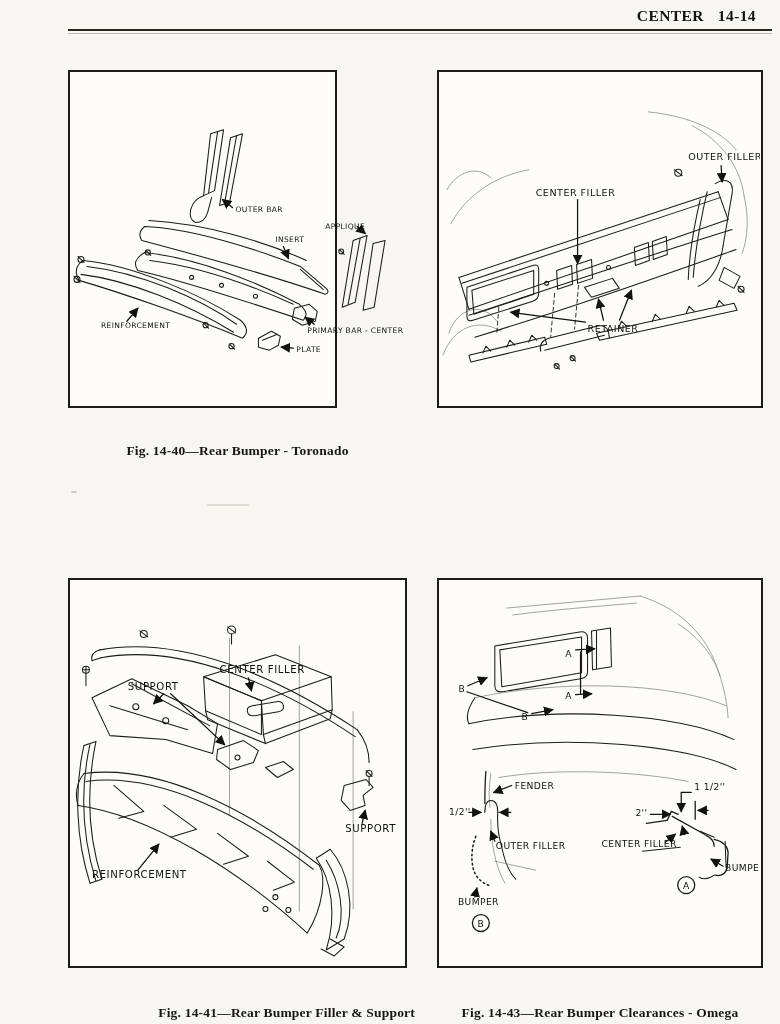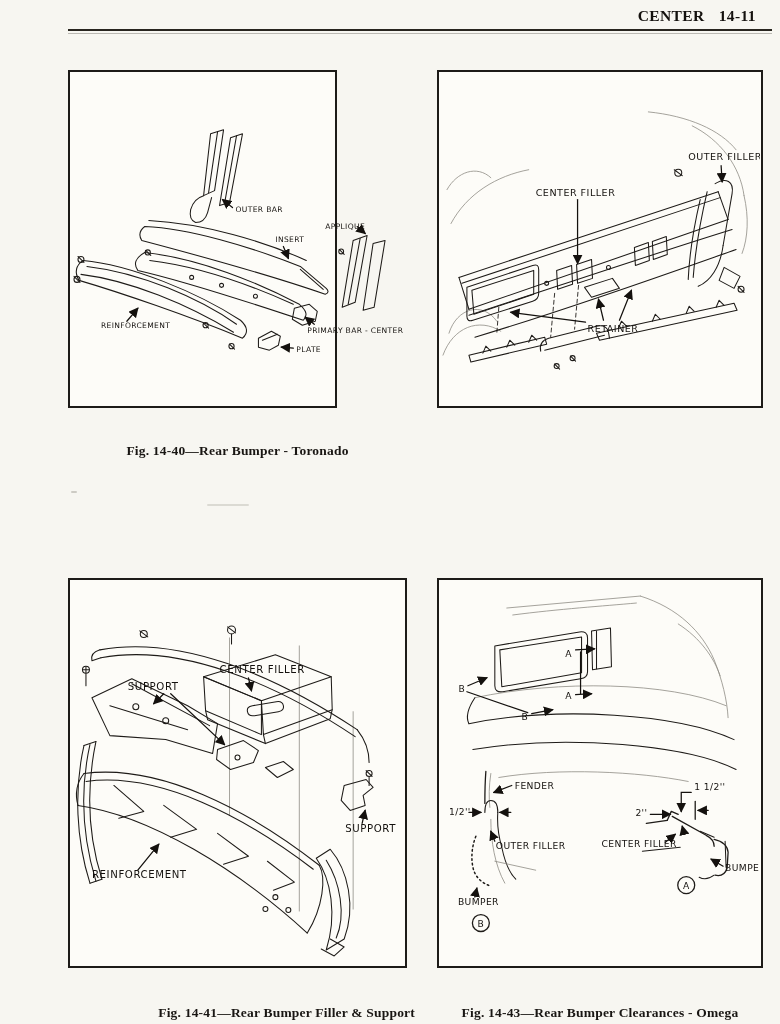--- a/index.html
+++ b/index.html
@@ -25,21 +25,21 @@
   .dash{stroke-dasharray:4 3;stroke-width:.9;}
   .dot{stroke-dasharray:1.6 3;stroke-width:1.5;}
   .smudge{position:absolute;background:#9a978f;border-radius:2px;}
 </style>
 </head>
 <body>
 
 <div class="page">
 
   <div class="header">
-    <span>CENTER</span><span class="pgno">14-11</span>
+    <span>CENTER</span><span class="pgno">14-14</span>
   </div>
   <div class="rule"></div>
   <div class="rule2"></div>
 
   <div class="smudge" style="left:71px;top:491px;width:6px;height:2px;opacity:.45;"></div>
   <div class="smudge" style="left:207px;top:504px;width:42px;height:1.5px;opacity:.3;"></div>
 
   <div class="fig-box" style="left:68px;top:70px;width:269px;height:338px;">
     <svg width="334" height="333" viewBox="0 0 335 334">
       <defs>

